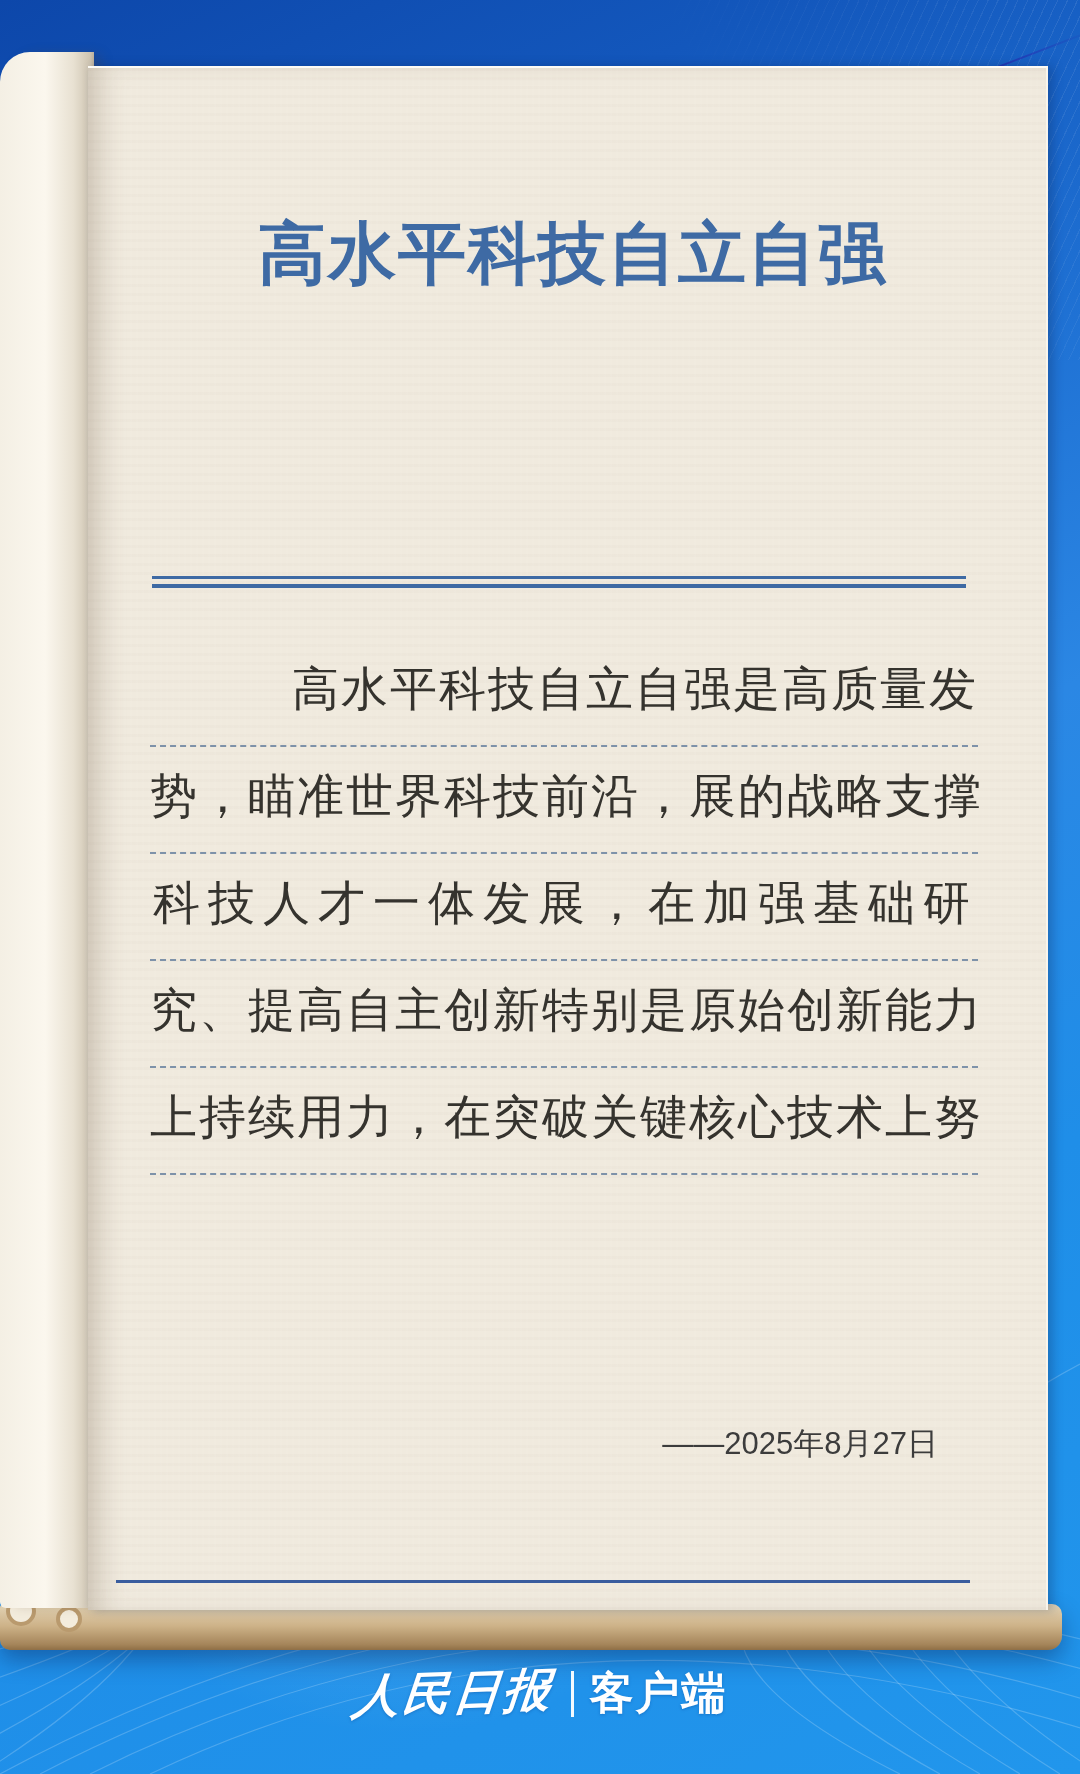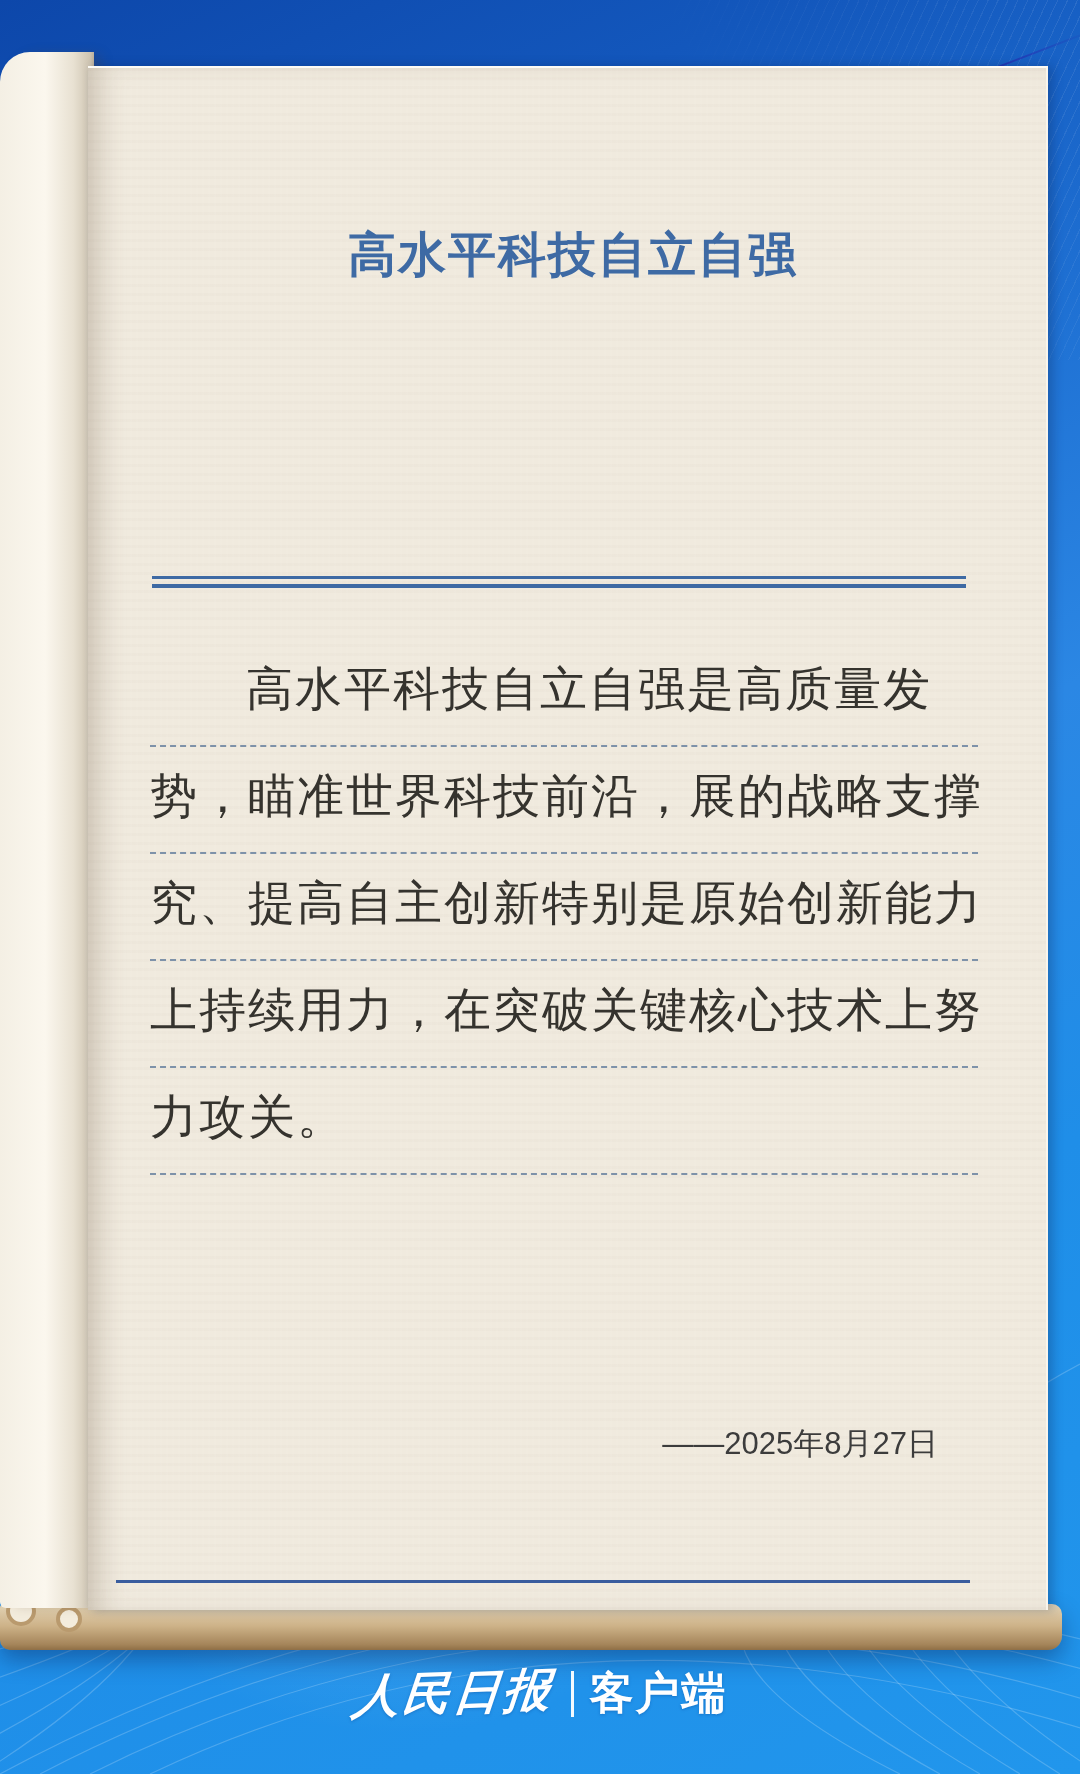--- a/index.html
+++ b/index.html
@@ -53,32 +53,32 @@
     border-top:2px solid #fdfbf5;
     border-right:2px solid #f9f5ec;
     box-shadow:inset 22px 0 30px -14px rgba(95,72,48,.28), 5px 0 10px rgba(12,40,90,.30);
     box-sizing:border-box;
   }
   .title{
     position:absolute;left:12px;right:0;top:138px;margin:0;
     text-align:center;
     font-family:"Liberation Serif","DejaVu Serif",serif;
     font-weight:900;
-    font-size:48px;line-height:97px;letter-spacing:2px;
+    font-size:68px;line-height:97px;letter-spacing:2px;
     color:#3e6aa4;
   }
   .divider{
     position:absolute;left:64px;top:508px;width:814px;height:5px;
     border-top:3px solid #3e6aa4;border-bottom:4px solid #3e6aa4;
     box-sizing:content-box;
   }
   .body-block{
     position:absolute;left:62px;top:572px;width:828px;
     font-family:"Liberation Serif","DejaVu Serif",serif;
-    font-size:47px;color:#35332e;
+    font-size:47px;color:#35332e;text-align:right;
   }
   .bline{
     height:107px;line-height:98px;
     border-bottom:2px dashed #7e92a9;
     box-sizing:border-box;
     letter-spacing:2px;
     white-space:nowrap;
   }
   .bline.indent{padding-left:96px;}
   .bline.spread{letter-spacing:8px;}
@@ -157,23 +157,23 @@
 
       <h1 class="title">
         <span>高水平科技自立自强</span><br>
       </h1>
 
       <div class="divider"></div>
 
       <div class="body-block">
         <div class="bline indent">高水平科技自立自强是高质量发</div>
         <div class="bline">势，瞄准世界科技前沿，展的战略支撑</div>
+        <div class="bline spread">科技人才一体发展，在加强基础研</div>
         <div class="bline">究、提高自主创新特别是原始创新能力</div>
         <div class="bline">上持续用力，在突破关键核心技术上努</div>
-        <div class="bline">力攻关。</div>
       </div>
 
       <div class="attr">
         <div>——2025年8月27日</div>
       </div>
 
       <div class="bottom-rule"></div>
 
     </div>
   </div>

